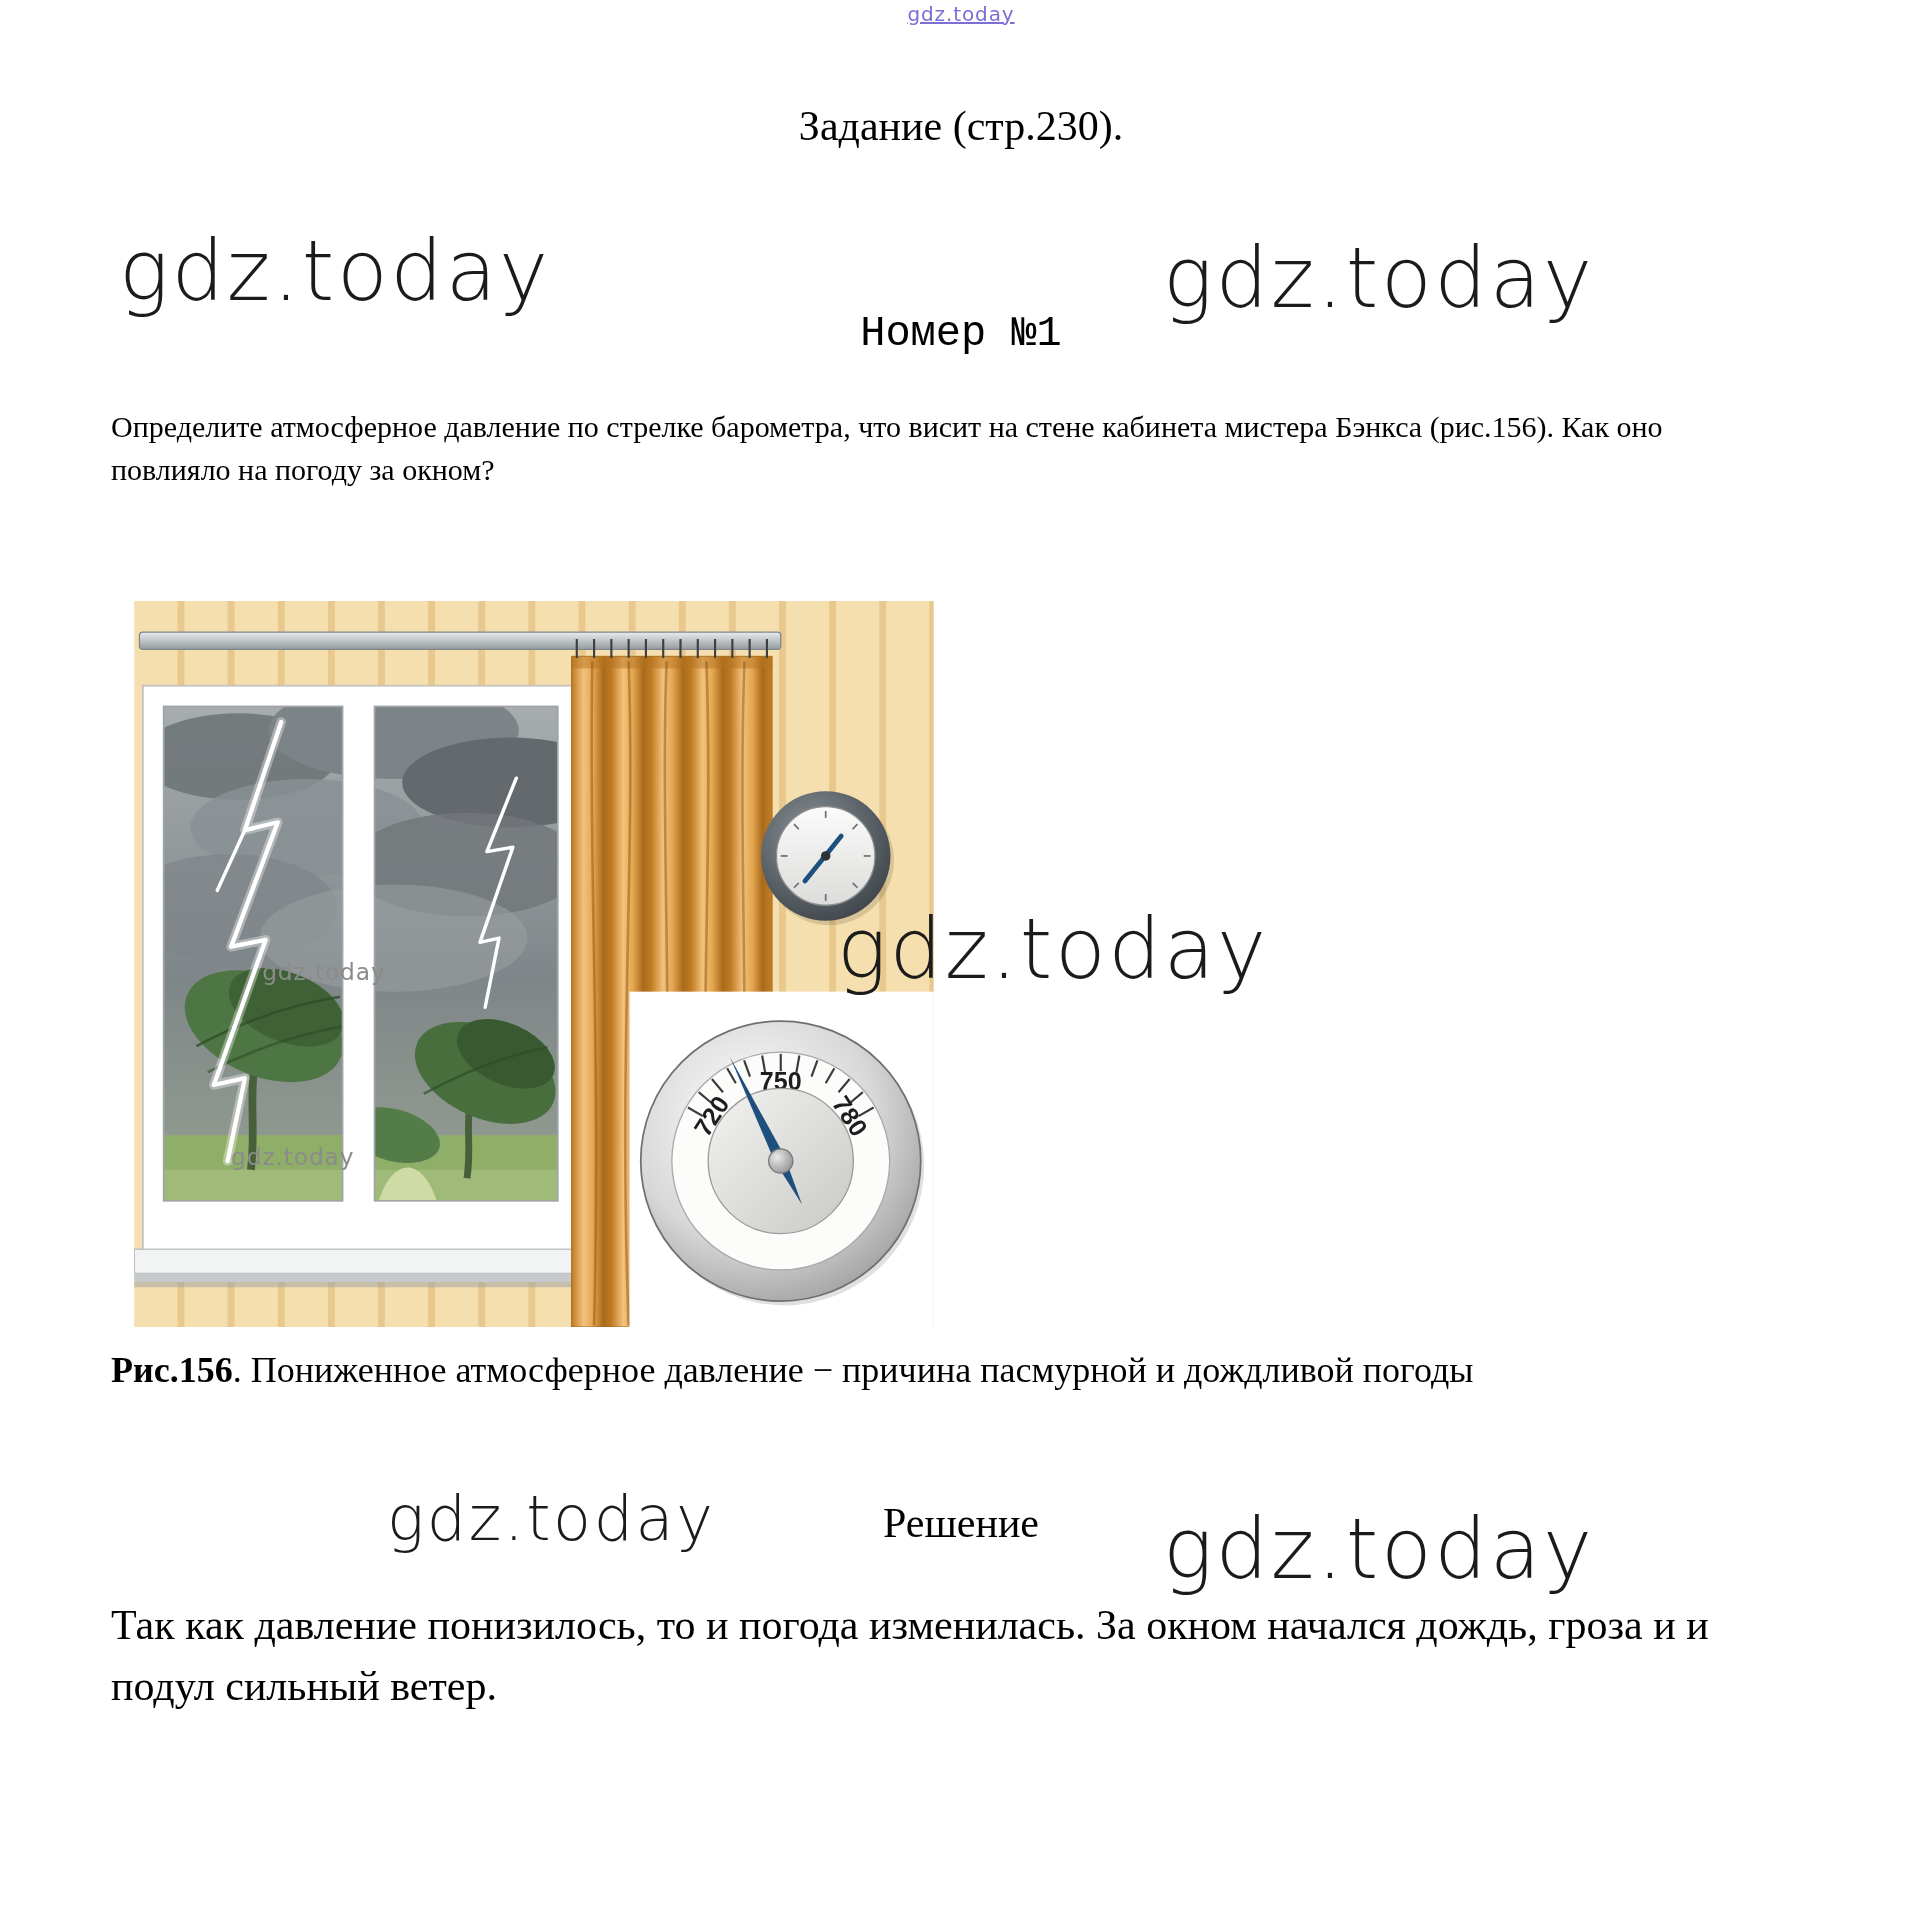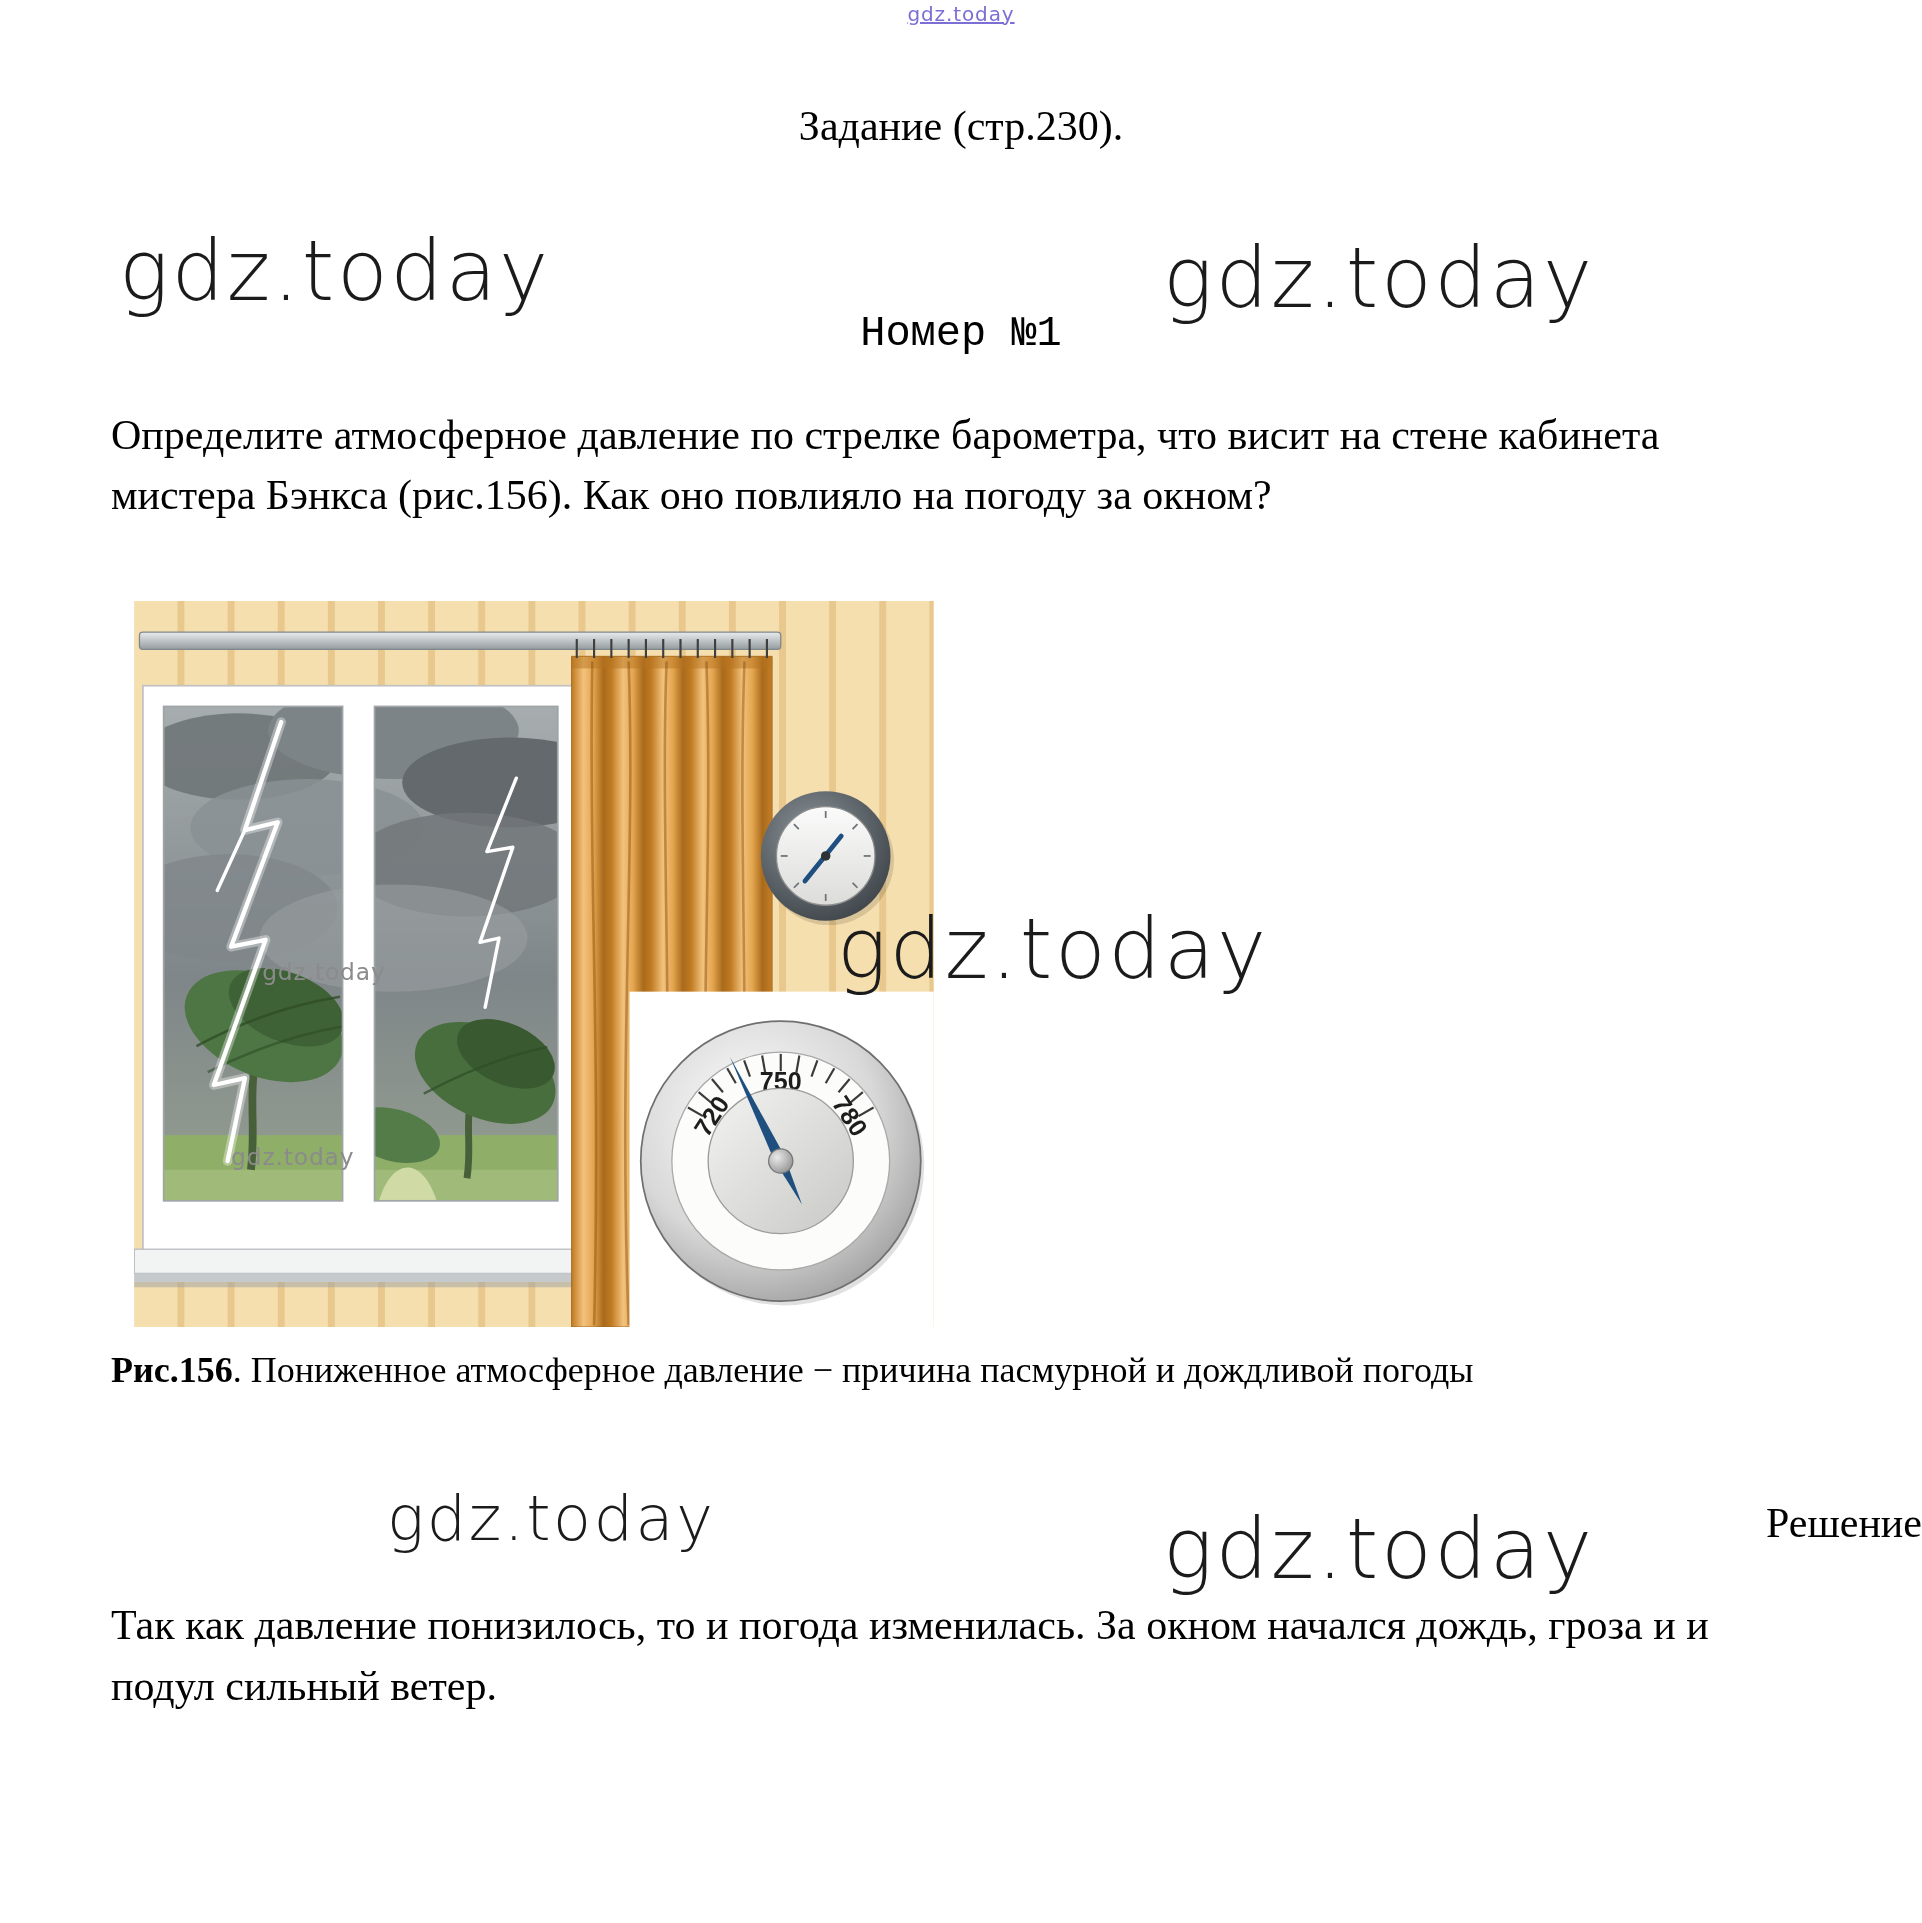--- a/index.html
+++ b/index.html
@@ -32,25 +32,25 @@
   .wm-center      { top:901px; left:837px; }
   .wm-left-lower  { top:1482px; left:387px; }
   .wm-right-lower { top:1501px; left:1163px; }
 
   .title, .nomer, .solution-heading {
     position:absolute; left:0; width:100%;
     text-align:center; font-size:42px; font-weight:normal;
   }
   .title { top:102px; }
   .nomer { top:310px;font-family:Liberation Mono, monospace; }
-  .solution-heading { top:1499px; z-index:6;text-align:right; }
+  .solution-heading { top:1499px; z-index:6; }
 
   .problem {
     position:absolute; top:406px; left:111px; width:1595px;
-    font-size:42px; line-height:1.42;
+    font-size:30px; line-height:1.42;
   }
   .figure {
     position:absolute; top:601px; left:134px;
     width:800px; height:726px; z-index:1;
   }
   .figure svg { display:block; width:800px; height:726px; }
   .caption {
     position:absolute; top:1345px; left:111px; width:1440px;
     font-size:36px; line-height:1.42;
   }

